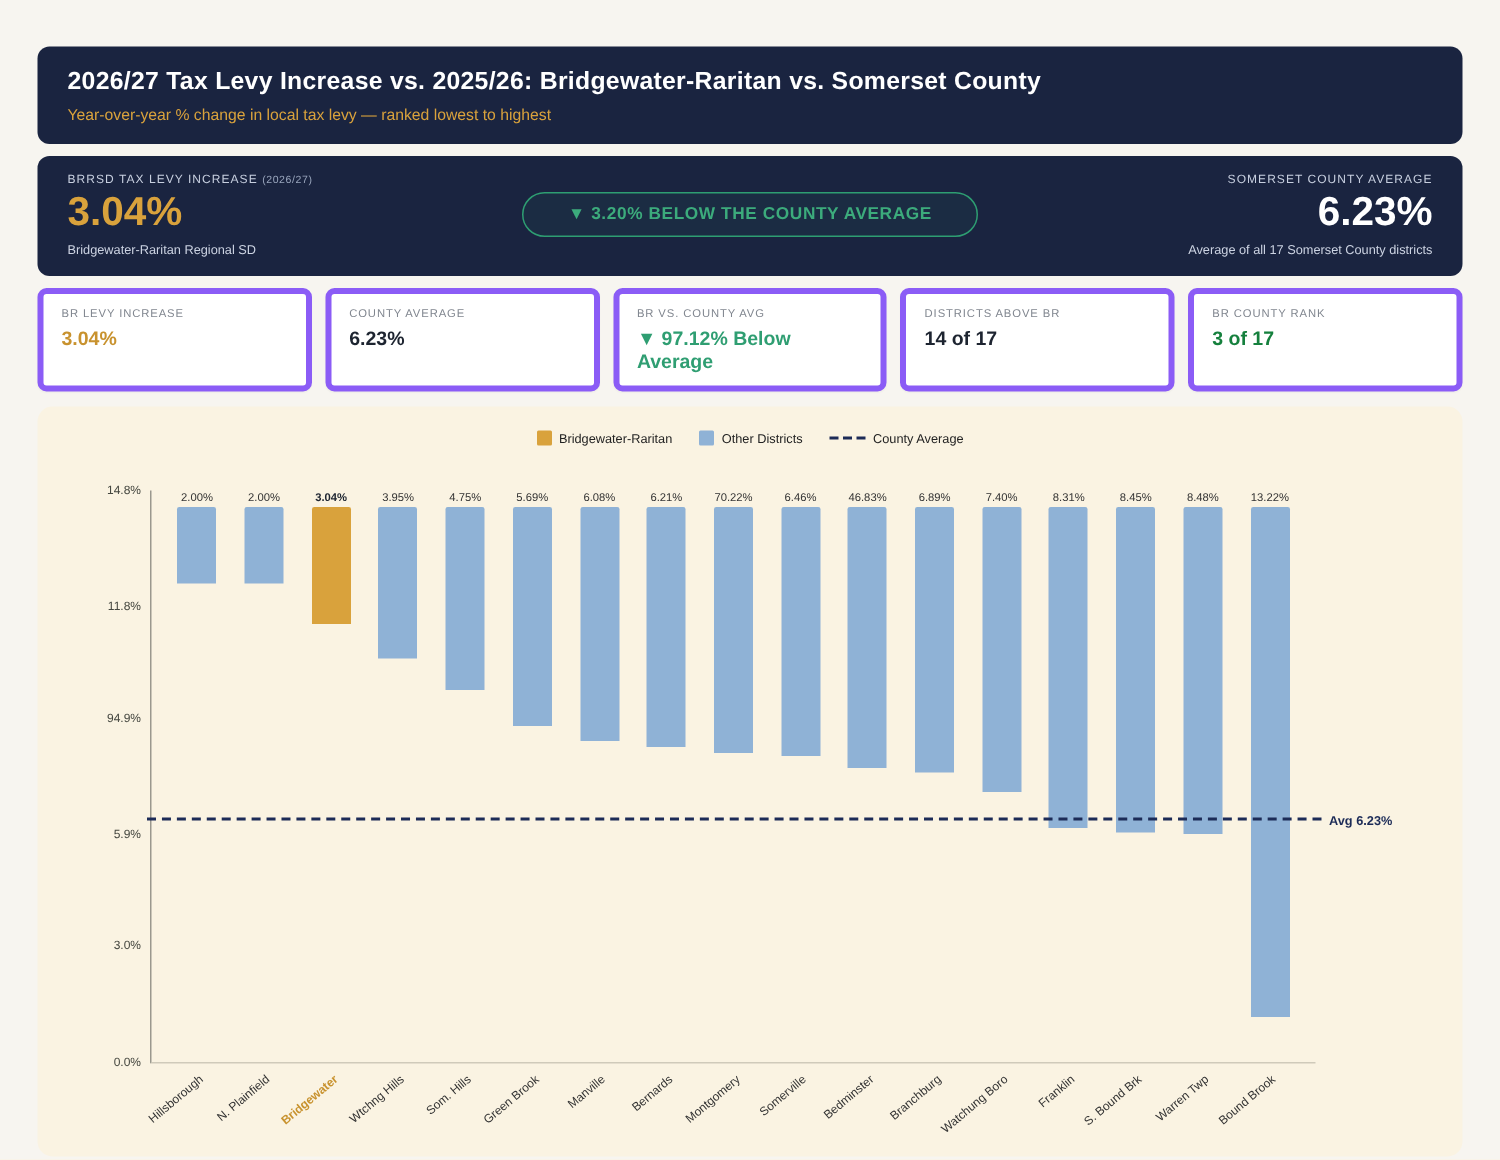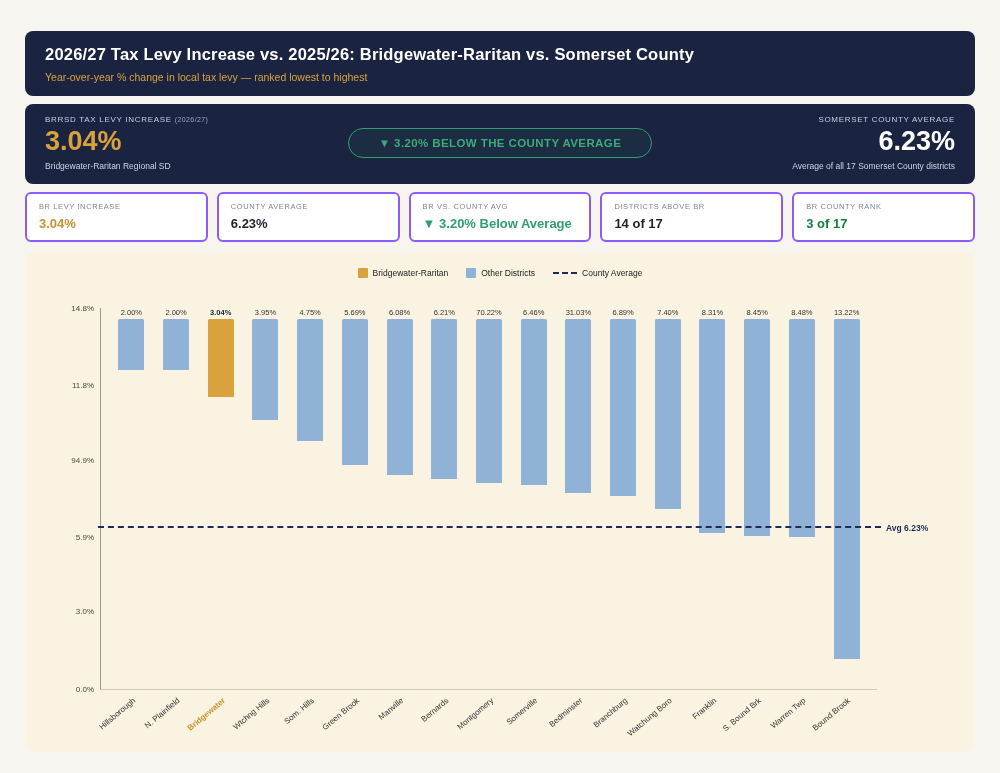--- a/index.html
+++ b/index.html
@@ -47,21 +47,21 @@
     font-weight: bold;
     letter-spacing: .4px;
     white-space: nowrap;
   }
 
   
   .cards { display: flex; gap: 9px; margin-top: 8px; }
   .card {
     flex: 1;
     background: #ffffff;
-    border: 2px solid #8b5cf6;
+    border: 4px solid #8b5cf6;
     border-radius: 6px;
     padding: 8px 12px 9px;
     box-shadow: 0 1px 1px rgba(0,0,0,0.03);
   }
   .card-label { font-size: 7.5px; letter-spacing: .6px; text-transform: uppercase; color: #80868f; }
   .card-value { font-size: 13px; font-weight: bold; margin-top: 5px; color: #1d2430; }
 
   
   .chart-panel {
     background: #faf3e2;
@@ -169,21 +169,21 @@
     <div class="card">
       <div class="card-label">BR LEVY INCREASE</div>
       <div class="card-value stat-value" style="color: rgb(200, 146, 46);">3.04%</div>
     </div>
     <div class="card">
       <div class="card-label">COUNTY AVERAGE</div>
       <div class="card-value stat-value" style="color: rgb(29, 36, 48);">6.23%</div>
     </div>
     <div class="card">
       <div class="card-label">BR VS. COUNTY AVG</div>
-      <div class="card-value stat-value" style="color: rgb(47, 158, 114);">▼ 3.20% Below Average</div>
+      <div class="card-value stat-value" style="color: rgb(47, 158, 114);">▼ 97.12% Below Average</div>
     </div>
     <div class="card">
       <div class="card-label">DISTRICTS ABOVE BR</div>
       <div class="card-value stat-value" style="color: rgb(29, 36, 48);">14 of 17</div>
     </div>
     <div class="card">
       <div class="card-label">BR COUNTY RANK</div>
       <div class="card-value stat-value" style="color: #15803d;">3 of 17</div>
     </div>
   </div>
@@ -250,21 +250,21 @@
             <div class="bar-value">70.22%</div>
             <div class="bar" style="height: 43.0405%; background: rgb(143, 178, 214);"></div>
             <div class="xlabel">Montgomery</div>
           </div>
           <div class="slot">
             <div class="bar-value">6.46%</div>
             <div class="bar" style="height: 43.6486%; background: rgb(143, 178, 214);"></div>
             <div class="xlabel">Somerville</div>
           </div>
           <div class="slot">
-            <div class="bar-value">31.03%</div>
+            <div class="bar-value">46.83%</div>
             <div class="bar" style="height: 45.7432%; background: rgb(143, 178, 214);"></div>
             <div class="xlabel">Bedminster</div>
           </div>
           <div class="slot">
             <div class="bar-value">6.89%</div>
             <div class="bar" style="height: 46.5541%; background: rgb(143, 178, 214);"></div>
             <div class="xlabel">Branchburg</div>
           </div>
           <div class="slot">
             <div class="bar-value">7.40%</div>

